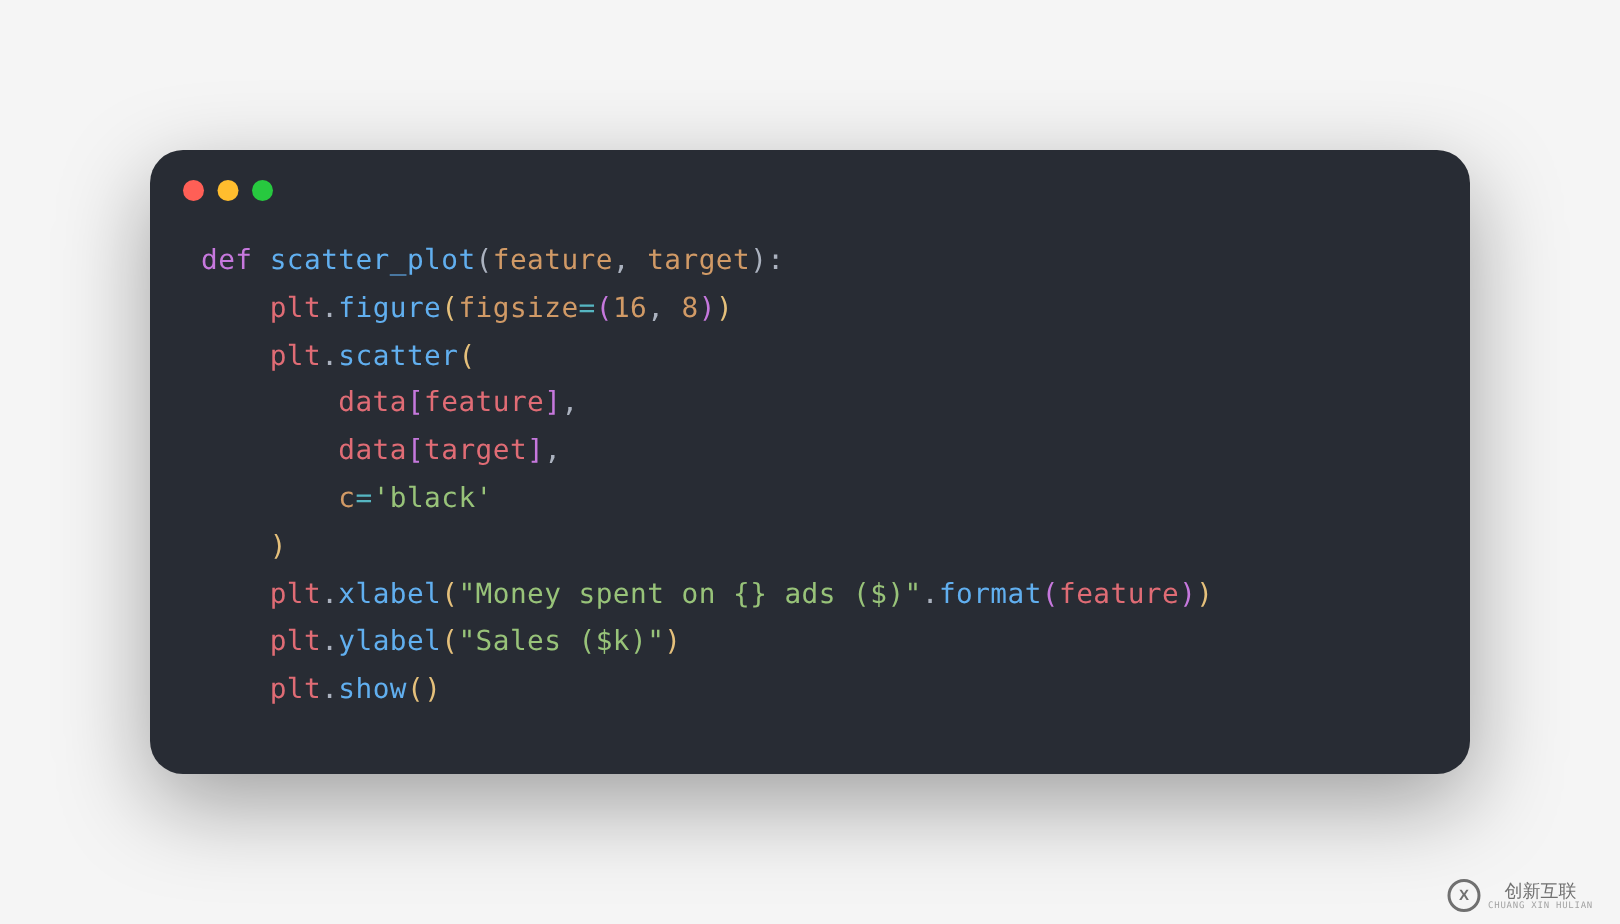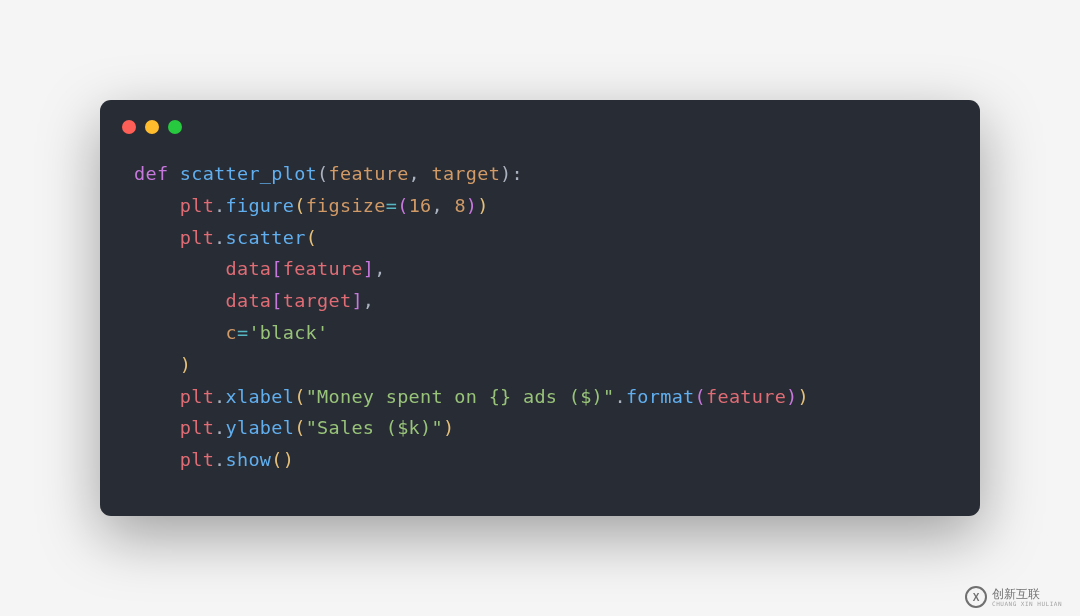--- a/index.html
+++ b/index.html
@@ -9,21 +9,21 @@
       background: #f5f5f5;
       display: flex;
       align-items: center;
       justify-content: center;
       font-family: "SF Mono", "Menlo", "Consolas", monospace;
       position: relative;
     }
     .editor-window {
       width: 880px;
       background: #282c34;
-      border-radius: 11px;
+      border-radius: 22px;
       box-shadow: 0 20px 60px rgba(0,0,0,0.35);
       overflow: hidden;
       padding-bottom: 40px;
     }
     .titlebar {
       display: flex;
       gap: 9px;
       padding: 20px 22px 10px 22px;
     }
     .traffic-light {
@@ -73,20 +73,21 @@
       font-size: 10px;
       color: #444;
       font-weight: bold;
       font-family: sans-serif;
     }
     .wm-text {
       font-family: sans-serif;
       font-size: 12px;
       color: #444;
       line-height: 1;
+      text-align: center;
     }
     .wm-sub {
       font-size: 6px;
       color: #888;
       letter-spacing: 0.5px;
     }
   </style>
 </head>
 <body>
 

